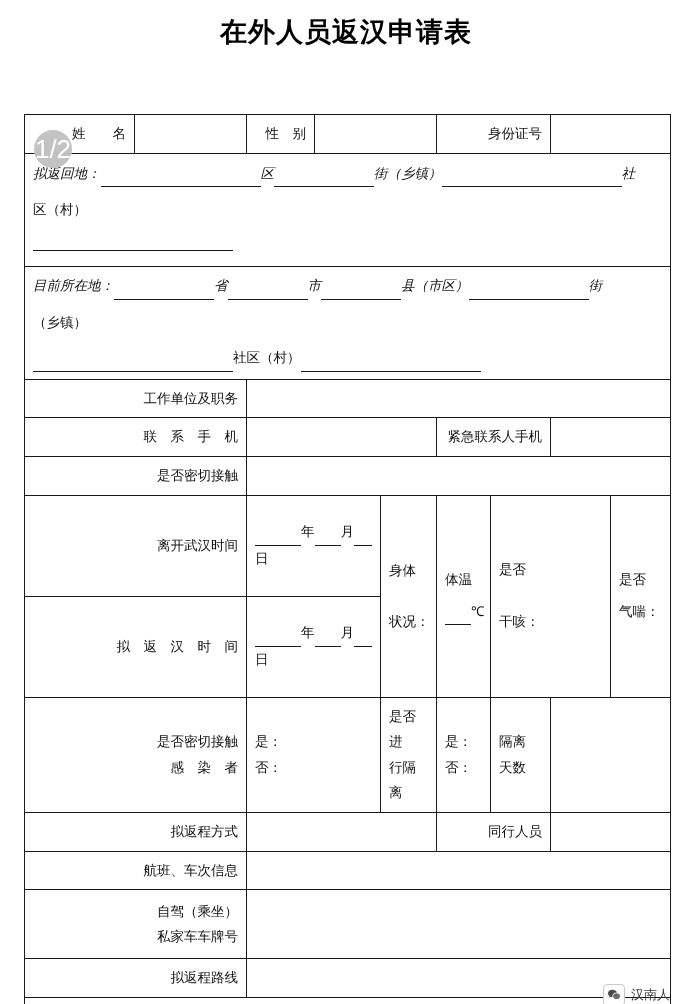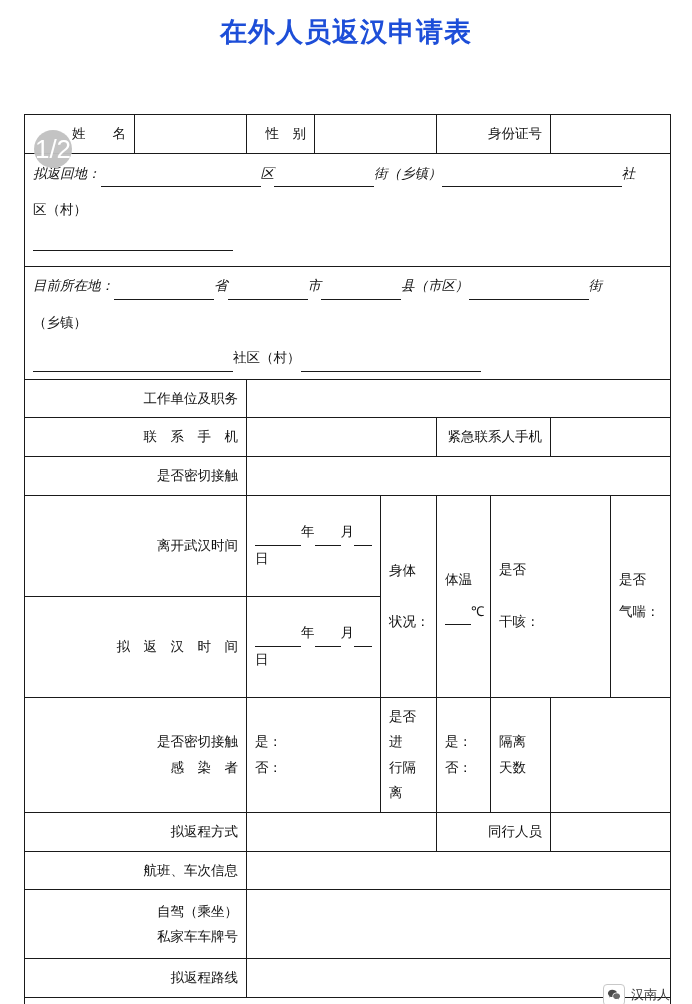--- a/index.html
+++ b/index.html
@@ -21,21 +21,21 @@
     height: 1004px;
     background: #ffffff;
   }
   .doc-title {
     text-align: center;
     font-size: 27px;
     font-weight: bold;
     letter-spacing: 1px;
     margin: 14px 0 0 0;
     padding: 0;
-    color: #1d4ed8;
+    color: #000000;
   }
   
   .page-badge {
     position: absolute;
     left: 34px;
     top: 116px;
     width: 38px;
     height: 38px;
     border-radius: 50%;
     background: rgba(255,255,255,0.72);

